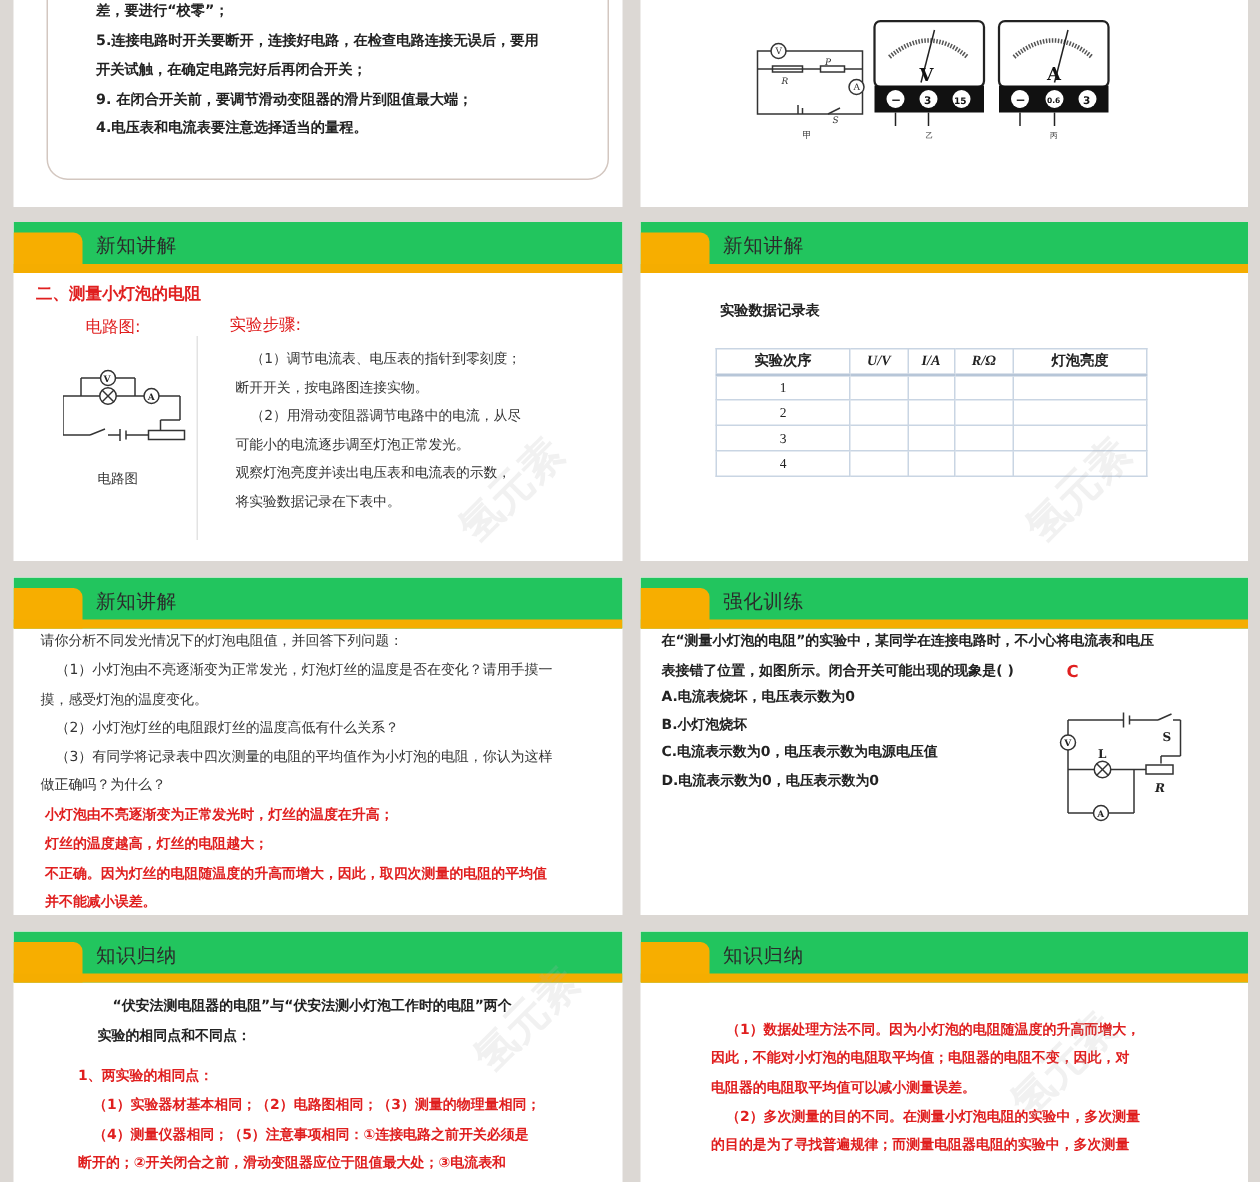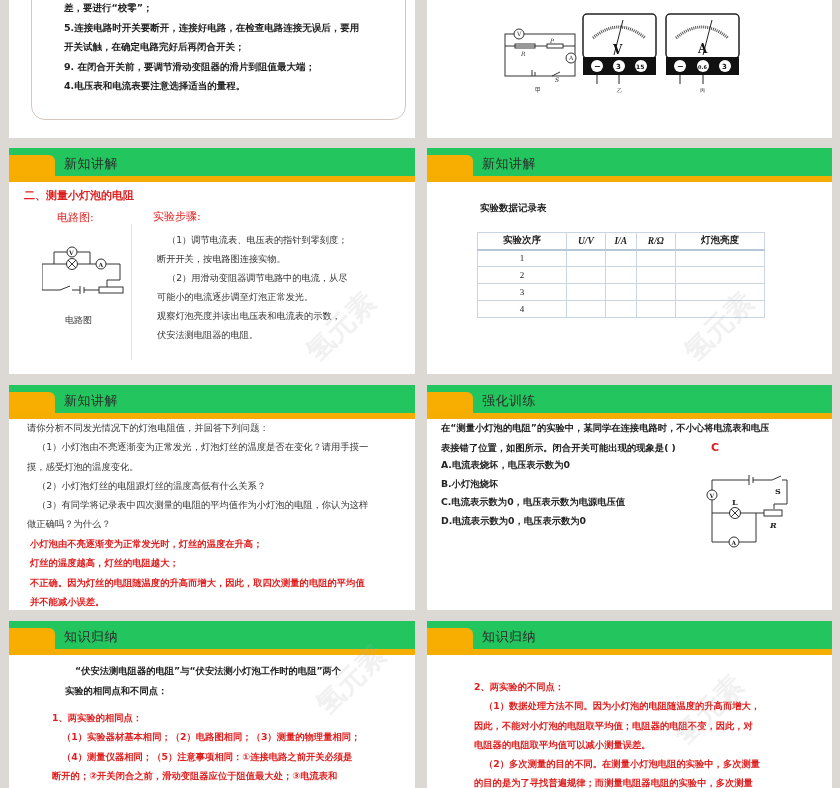--- a/index.html
+++ b/index.html
@@ -132,21 +132,21 @@
   </svg>
   <div class="txt" style="left:56px; top:163px; font-size:9px; color:#333;">电路图</div>
   <div class="vline" style="left:122px; top:76px; height:136px;"></div>
   <div class="txt red" style="left:144px; top:59px; font-size:11px;">实验步骤:</div>
   <div class="txt" style="left:148px; top:82px; width:255px; font-size:9.2px; line-height:19px; color:#333;">
     <div class="ind">（1）调节电流表、电压表的指针到零刻度；</div>
     <div>断开开关，按电路图连接实物。</div>
     <div class="ind">（2）用滑动变阻器调节电路中的电流，从尽</div>
     <div>可能小的电流逐步调至灯泡正常发光。</div>
     <div>观察灯泡亮度并读出电压表和电流表的示数，</div>
-    <div>伏安法测电阻器的电阻。</div>
+    <div>将实验数据记录在下表中。</div>
   </div>
   <div class="watermark" style="left:290px; top:160px;">氢元素</div>
 </div>
 
 <div class="slide" style="left:427px; top:148px; width:405px; height:226px;">
   <div class="hdr">
     <div class="tab"></div>
       <div class="stripe"></div>
     <div class="title">新知讲解</div>
   </div>
@@ -288,21 +288,20 @@
   <div class="watermark" style="left:300px; top:40px;">氢元素</div>
 </div>
 
 <div class="slide" style="left:427px; top:621px; width:405px; height:167px;">
   <div class="hdr">
     <div class="tab"></div>
       <div class="stripe"></div>
     <div class="title">知识归纳</div>
   </div>
   <div class="txt bold red" style="left:47px; top:56px; width:355px; font-size:9.3px; line-height:19.3px;">
-    <div>2、两实验的不同点：</div>
     <div class="ind">（1）数据处理方法不同。因为小灯泡的电阻随温度的升高而增大，</div>
     <div>因此，不能对小灯泡的电阻取平均值；电阻器的电阻不变，因此，对</div>
     <div>电阻器的电阻取平均值可以减小测量误差。</div>
     <div class="ind">（2）多次测量的目的不同。在测量小灯泡电阻的实验中，多次测量</div>
     <div>的目的是为了寻找普遍规律；而测量电阻器电阻的实验中，多次测量</div>
   </div>
   <div class="watermark" style="left:240px; top:70px;">氢元素</div>
 </div>
 
 </body></html>

